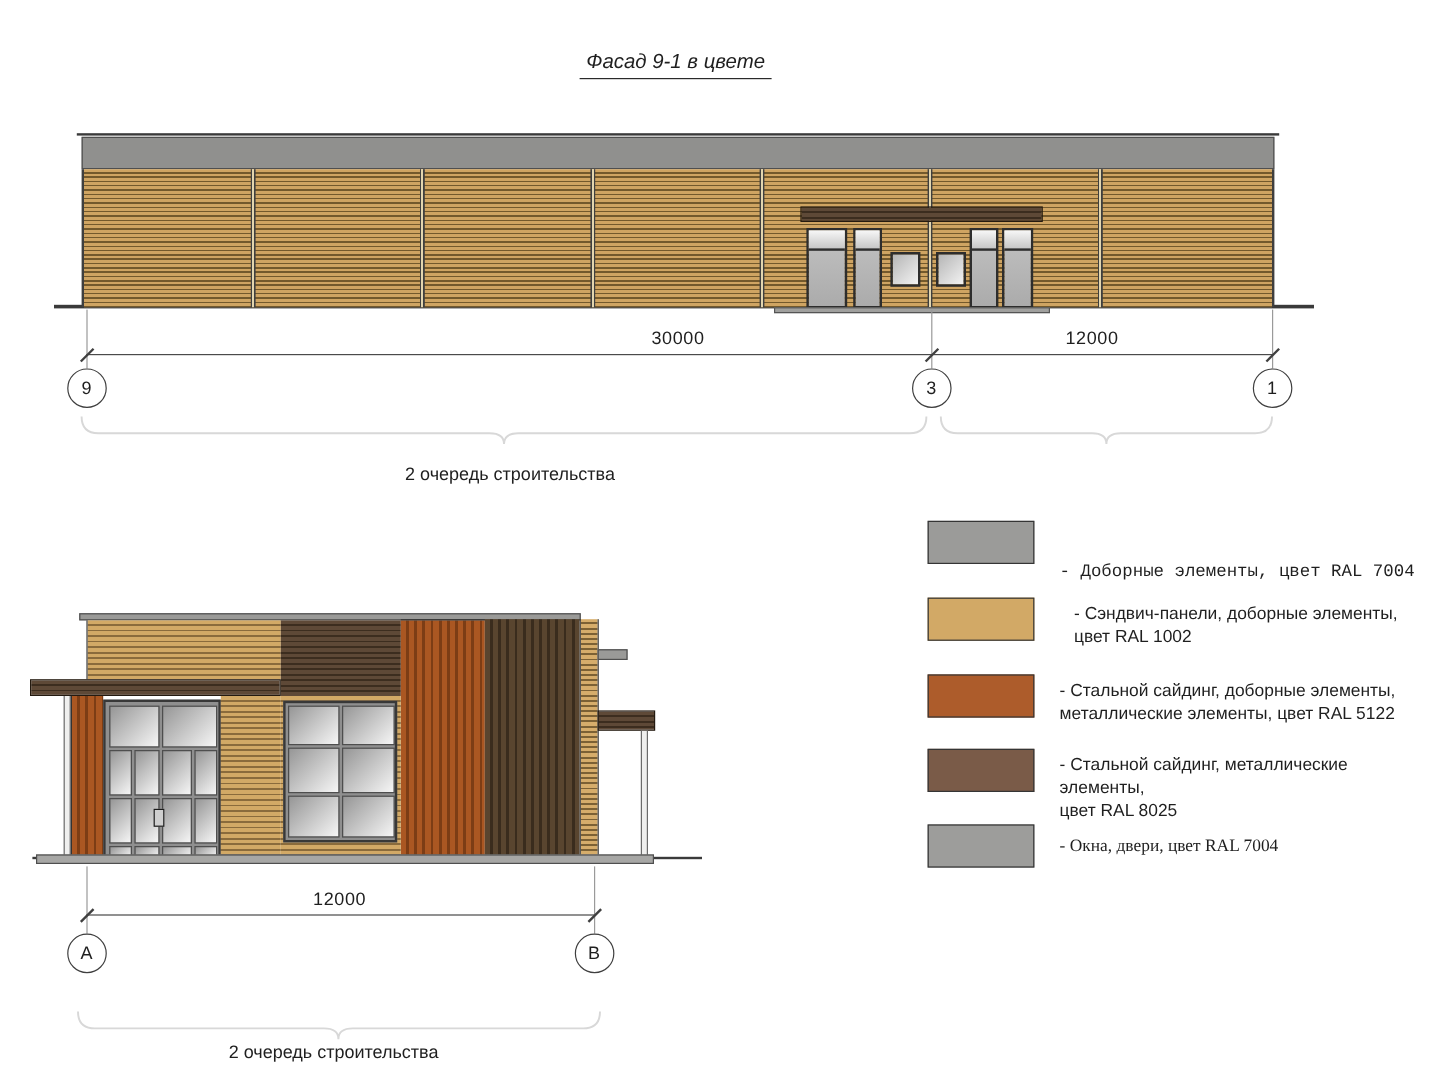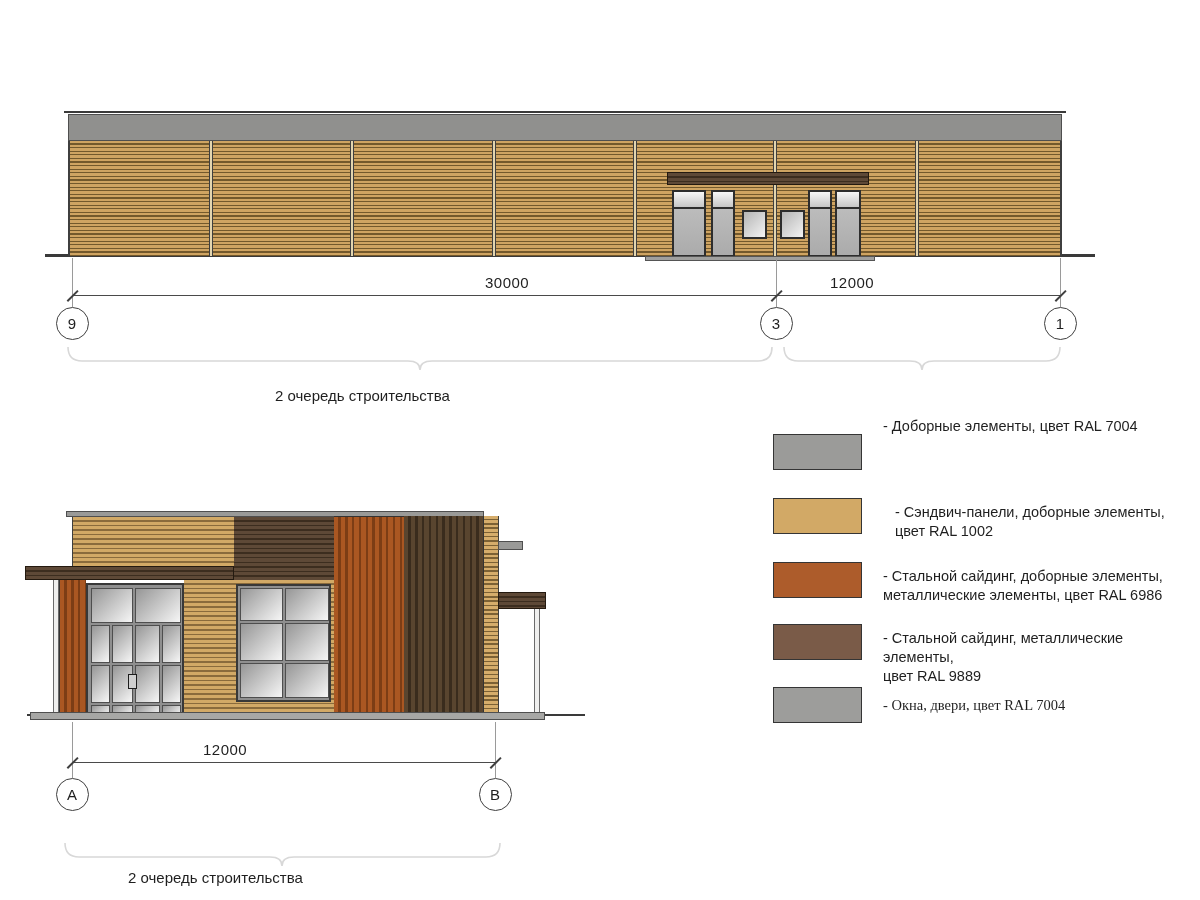--- a/index.html
+++ b/index.html
@@ -24,34 +24,37 @@
         border:2px solid #2d2d2d;box-sizing:border-box;}
   .glazing{background:#8f8f8f;border:2px solid #383838;box-sizing:border-box;}
   .pane{position:absolute;background:linear-gradient(135deg,#969696 0%,#f6f6f6 100%);border:1px solid #4e4e4e;}
   .post{background:#efefee;border-left:1px solid #6b6b6b;border-right:1px solid #6b6b6b;box-sizing:border-box;}
   
   .axisline{width:1px;background:#9a9a9a;}
   .dimline{height:1.3px;background:#4a4a4a;}
   .tick{position:absolute;width:15px;height:1.6px;background:#3f3f3f;transform:rotate(-45deg);}
   .circle{position:absolute;width:33px;height:33px;border:1.4px solid #3f3f3f;border-radius:50%;background:#fff;
           display:flex;align-items:center;justify-content:center;font-size:15px;box-sizing:border-box;}
-  .dimtext{position:absolute;font-size:15px;text-align:left;letter-spacing:.5px;}
-  .phase{position:absolute;font-size:15px;text-align:left;}
+  .dimtext{position:absolute;font-size:15px;text-align:center;letter-spacing:.5px;}
+  .phase{position:absolute;font-size:15px;text-align:center;}
   .title{position:absolute;font-size:17px;font-style:italic;text-align:center;}
   .title span{display:inline-block;border-bottom:1.6px solid #2a2a2a;padding:0 5px 3px 5px;}
   .legend-swatch{position:absolute;left:773px;width:89px;height:36px;border:1.6px solid #353535;box-sizing:border-box;}
   .legend-label{position:absolute;left:883px;width:312px;font-size:14.5px;line-height:19px;white-space:pre-line;}
   svg.brace{position:absolute;overflow:visible;}
   .brace path{fill:none;stroke:#d8d8d8;stroke-width:1.6px;}
 </style>
 </head>
 <body>
 
 <div id="canvas">
 
+  <div class="title" style="left:413px;top:42px;width:300px;">
+    <span>Фасад 9-1 в цвете</span>
+  </div>
 
   <div class="abs" style="left:0;top:0;width:1200px;height:340px;">
     <div class="abs" style="left:45px;top:254px;width:1050px;height:2.5px;background:#3a3a3a;"></div>
     <div class="abs" style="left:64px;top:111px;width:1002px;height:2px;background:#3a3a3a;"></div>
     <div class="abs grayBand" style="left:68px;top:114px;width:994px;height:27px;"></div>
     <div class="abs sidingH" style="left:68px;top:141px;width:994px;height:115px;border-left:2px solid #3f3f3f;border-right:2px solid #3f3f3f;box-sizing:border-box;"></div>
 
     <div class="abs joint" style="left:209px;top:141px;height:115px;"></div>
     <div class="abs joint" style="left:350px;top:141px;height:115px;"></div>
     <div class="abs joint" style="left:492px;top:141px;height:115px;"></div>
@@ -157,31 +160,31 @@
     <div class="circle" style="left:478.5px;top:358px;">В</div>
   </div>
 
   <svg class="brace" style="left:57px;top:842px;" width="451" height="30">
     <path d="M 8 1 Q 8 15 22 15 L 213 15 Q 225 15 225 24 Q 225 15 237 15 L 429 15 Q 443 15 443 1"></path>
   </svg>
   <div class="phase" style="left:128px;top:869px;width:300px;">2 очередь строительства</div>
 
   <div>
     <div class="legend-swatch" style="top: 434px; background: rgb(155, 155, 153);"></div>
-    <div class="legend-label" style="top:417px;">- Доборные элементы, цвет RAL 7004</div>
+    <div class="legend-label" style="top:468px;font-family:Liberation Mono, monospace;">- Доборные элементы, цвет RAL 7004</div>
 
     <div class="legend-swatch" style="top: 498px; background: rgb(210, 169, 102);"></div>
     <div class="legend-label" style="top:503px;margin-left:12px;">- Сэндвич-панели, доборные элементы,
 цвет RAL 1002</div>
 
     <div class="legend-swatch" style="top: 562px; background: rgb(173, 92, 43);"></div>
     <div class="legend-label" style="top:567px;">- Стальной сайдинг, доборные элементы,
-металлические элементы, цвет RAL 6986</div>
+металлические элементы, цвет RAL 5122</div>
 
     <div class="legend-swatch" style="top: 624px; background: rgb(122, 91, 72);"></div>
     <div class="legend-label" style="top:629px;">- Стальной сайдинг, металлические элементы,
-цвет RAL 9889</div>
+цвет RAL 8025</div>
 
     <div class="legend-swatch" style="top: 687px; background: rgb(157, 157, 155);"></div>
     <div class="legend-label" style="top:696px;font-family:Liberation Serif, serif;">- Окна, двери, цвет RAL 7004</div>
   </div>
 
 </div>
 
 </body></html>

